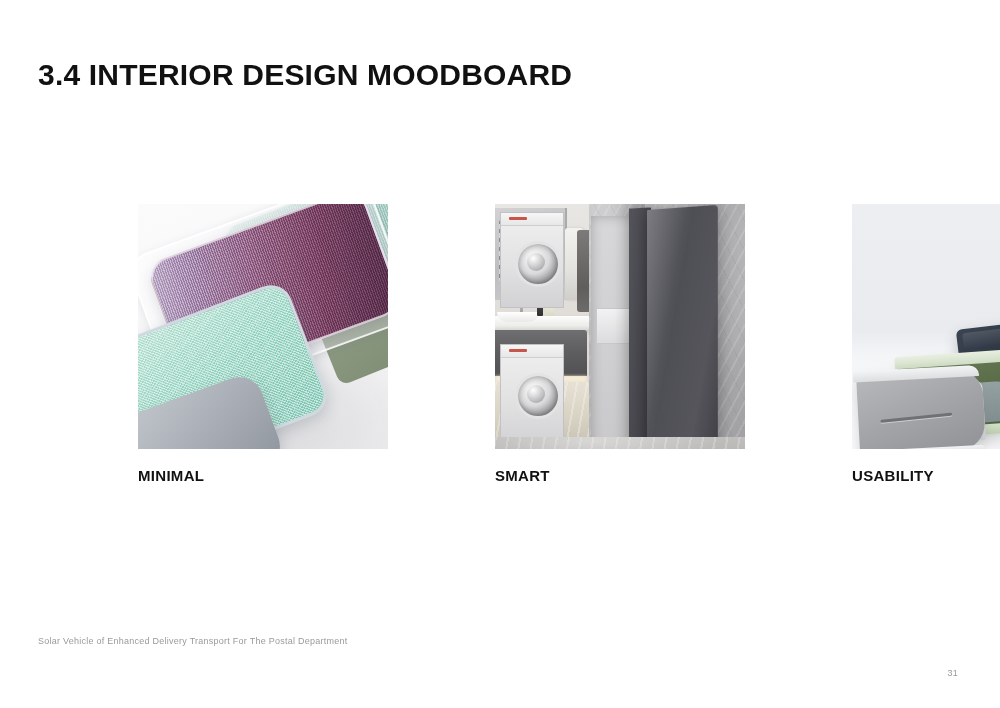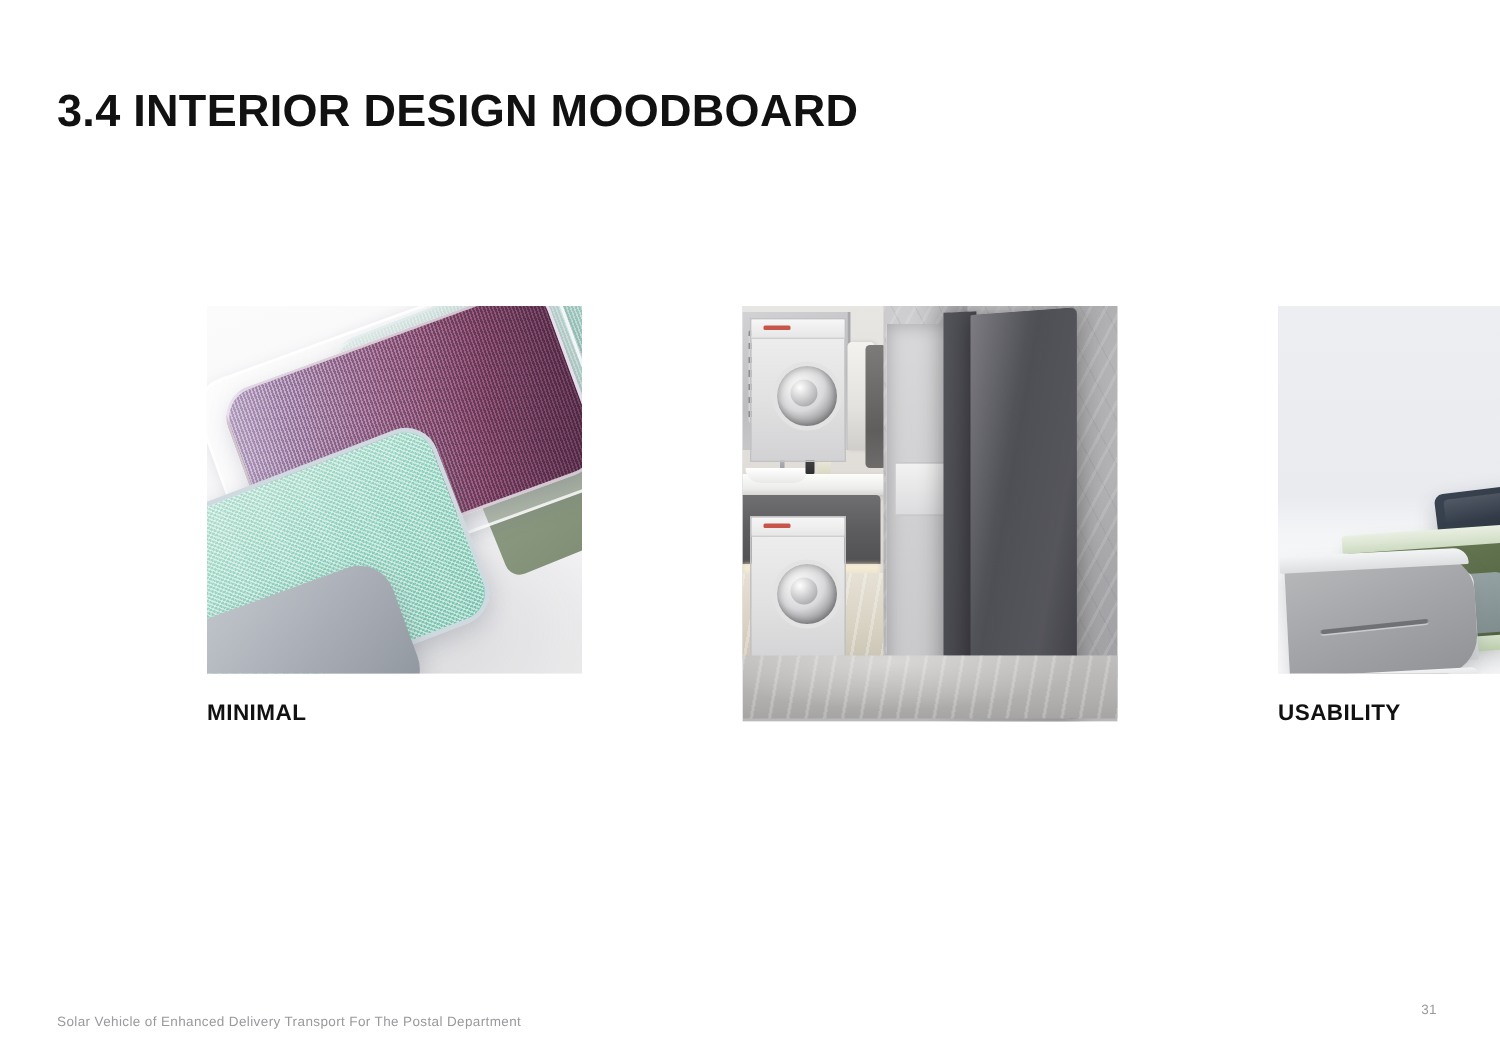--- a/index.html
+++ b/index.html
@@ -401,21 +401,21 @@
     position:absolute; left: 122px; top: 176px; width: 10px; height: 60px;
     background: linear-gradient(180deg, #f0f1f2, #d6d8da);
     transform: rotate(-4deg);
     border-radius: 2px 10px 2px 2px;
   }
 
   
   #footer-note {
     position: absolute;
     left: 38px;
-    top: 676px;
+    top: 636px;
     font-size: 9px;
     color: #9a9a9e;
     letter-spacing: 0.25px;
     white-space: nowrap;
   }
   #page-number {
     position: absolute;
     right: 42px;
     top: 668px;
     font-size: 9px;
@@ -483,20 +483,21 @@
         </div>
 
         <div class="tile smart-wall-right"></div>
         <div class="cabinet-door door-open"></div>
         <div class="cabinet-door door-main"></div>
 
         <div class="smart-floor"></div>
 
       </div>
     </div>
+    <figcaption class="photo-caption">SMART</figcaption>
   </figure>
 
   <figure class="moodboard-cell cell-3">
     <div class="photo-frame">
       <div class="scene-use">
         <div class="use-shadow"></div>
 
         <div class="box box-navy"></div>
         <div class="box box-green">
           <div class="lip"></div>

